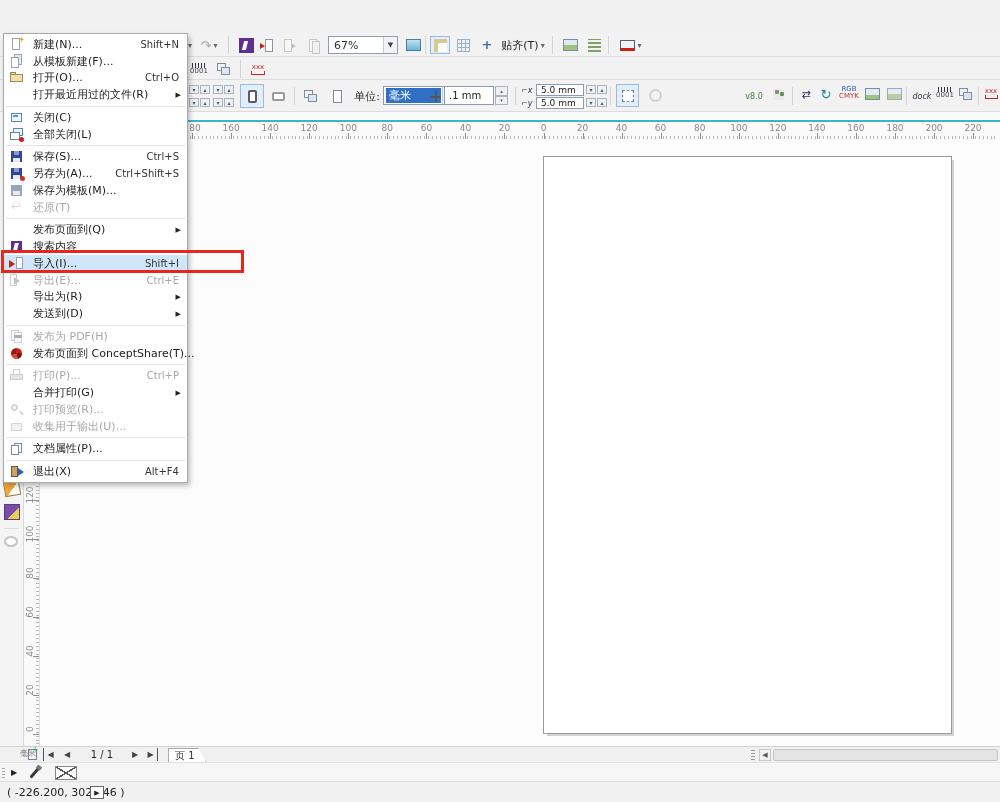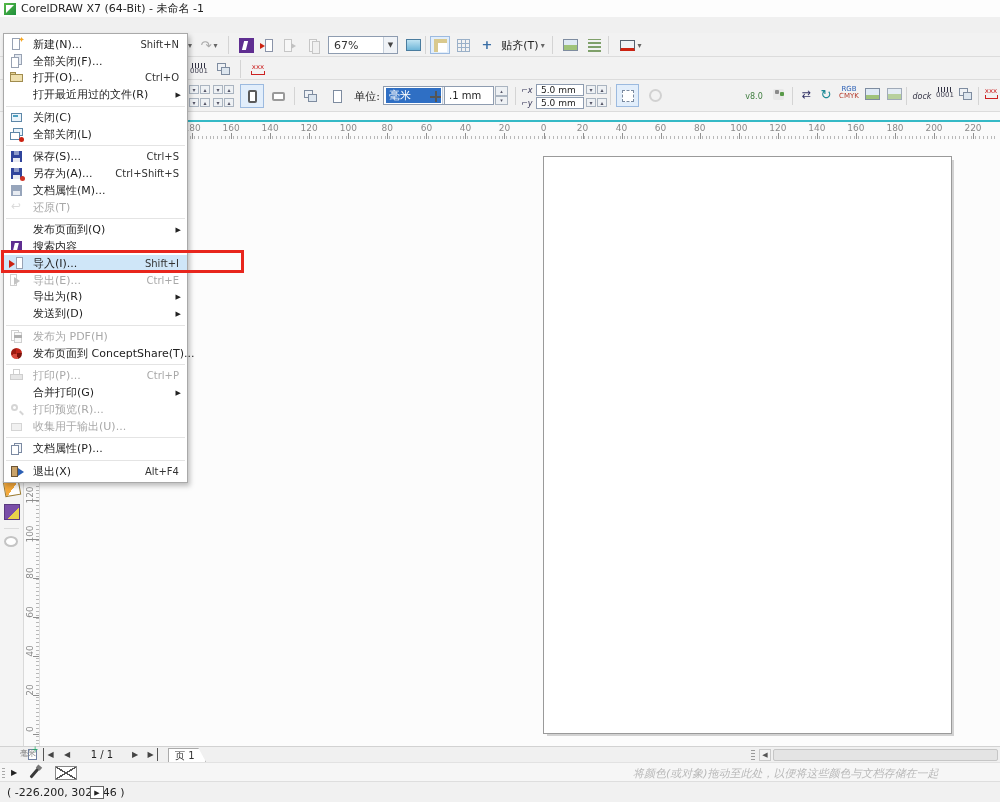--- a/index.html
+++ b/index.html
@@ -158,24 +158,20 @@
   .mico-doc-props i.a { left:5px; top:2px; width:8px; height:10px; border:1px solid #7c8aa2; background:#f4f7fb; }
   .mico-doc-props i.b { left:2px; top:4px; width:8px; height:10px; border:1px solid #7c8aa2; background:#fff; }
   .mico-exit i.a { left:2px; top:2px; width:7px; height:11px; border:1px solid #6b5436; background:#caa36a; }
   .mico-exit i.b { left:9px; top:4px; border:4px solid transparent; border-left:6px solid #2b5fb4; }
 </style>
 </head>
 <body>
 
 <div class="app">
 
-  <div class="titlebar">
-    <span class="corel-logo"></span>
-    <span class="title-text">CorelDRAW X7 (64-Bit) - 未命名 -1</span>
-  </div>
 
 
   <div class="tbar tb1">
     <div class="tbtn" style="left:185px;width:8px;">
         <span class="dd">▾</span>
       </div>
     <div class="tbtn" style="left:195px;width:28px;">
         <span class="glyph" style="color:#aaa;">↷</span>
         <span class="dd">▾</span>
       </div>
@@ -865,21 +861,20 @@
     <div class="splitdots"></div>
     <div class="hscroll-btn">◀</div>
     <div class="hscroll-thumb"></div>
   </div>
 
   <div class="palbar">
     <div class="pal-grip"></div>
     <div class="pal-arrow">▶</div>
     <div class="dropper"></div>
     <div class="noswatch"></div>
-    <div class="pal-hint">将颜色(或对象)拖动至此处，以便将这些颜色与文档存储在一起</div>
   </div>
 
   <div class="statusbar">
     <span class="coords">( -226.200, 302.046 )</span>
     <span class="status-nav">▶</span>
   </div>
 
   <div class="filemenu">
       <div class="fm-item">
         <span class="mico mico-new">
@@ -889,21 +884,21 @@
         </span>
         <span class="fm-label">新建(N)...</span>
         <span class="fm-right">Shift+N</span>
       </div>
       <div class="fm-item">
         <span class="mico mico-new-template">
           <i class="a"></i>
           <i class="b"></i>
           <i class="c"></i>
         </span>
-        <span class="fm-label">全部关闭(F)...</span>
+        <span class="fm-label">从模板新建(F)...</span>
         <span class="fm-right"></span>
       </div>
       <div class="fm-item">
         <span class="mico mico-open">
           <i class="a"></i>
           <i class="b"></i>
           <i class="c"></i>
         </span>
         <span class="fm-label">打开(O)...</span>
         <span class="fm-right">Ctrl+O</span>
@@ -950,21 +945,21 @@
         </span>
         <span class="fm-label">另存为(A)...</span>
         <span class="fm-right">Ctrl+Shift+S</span>
       </div>
       <div class="fm-item">
         <span class="mico mico-save-template">
           <i class="a"></i>
           <i class="b"></i>
           <i class="c"></i>
         </span>
-        <span class="fm-label">文档属性(M)...</span>
+        <span class="fm-label">保存为模板(M)...</span>
         <span class="fm-right"></span>
       </div>
       <div class="fm-item disabled">
         <span class="mico mico-revert">
           <i class="a"></i>
           <i class="b"></i>
           <i class="c"></i>
         </span>
         <span class="fm-label">还原(T)</span>
         <span class="fm-right"></span>

